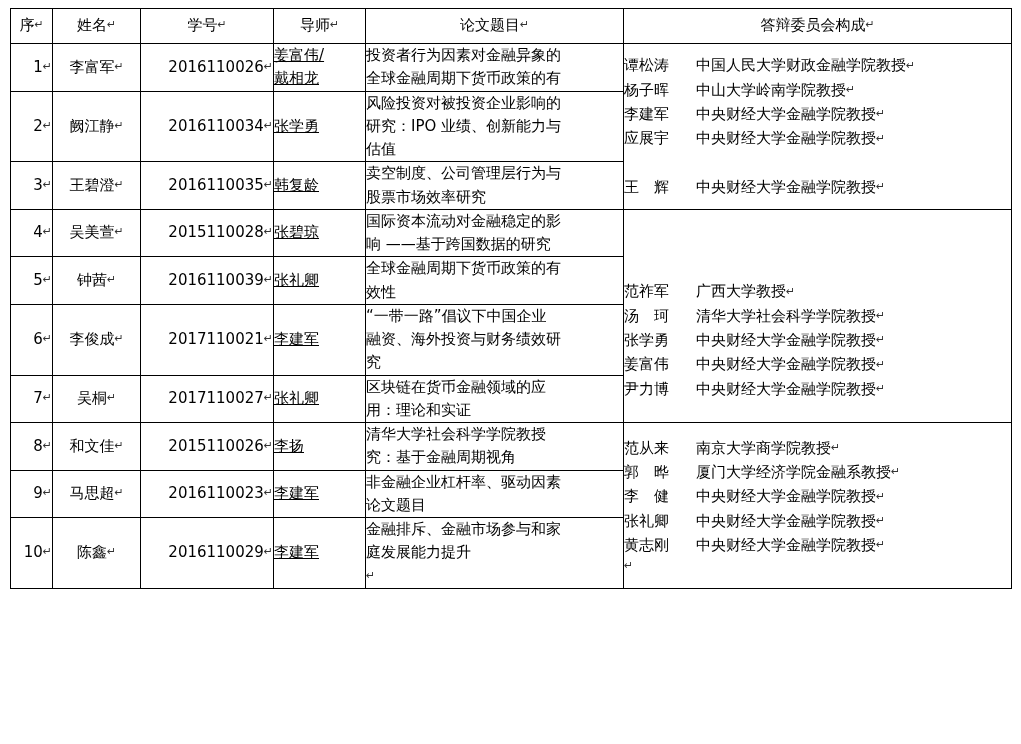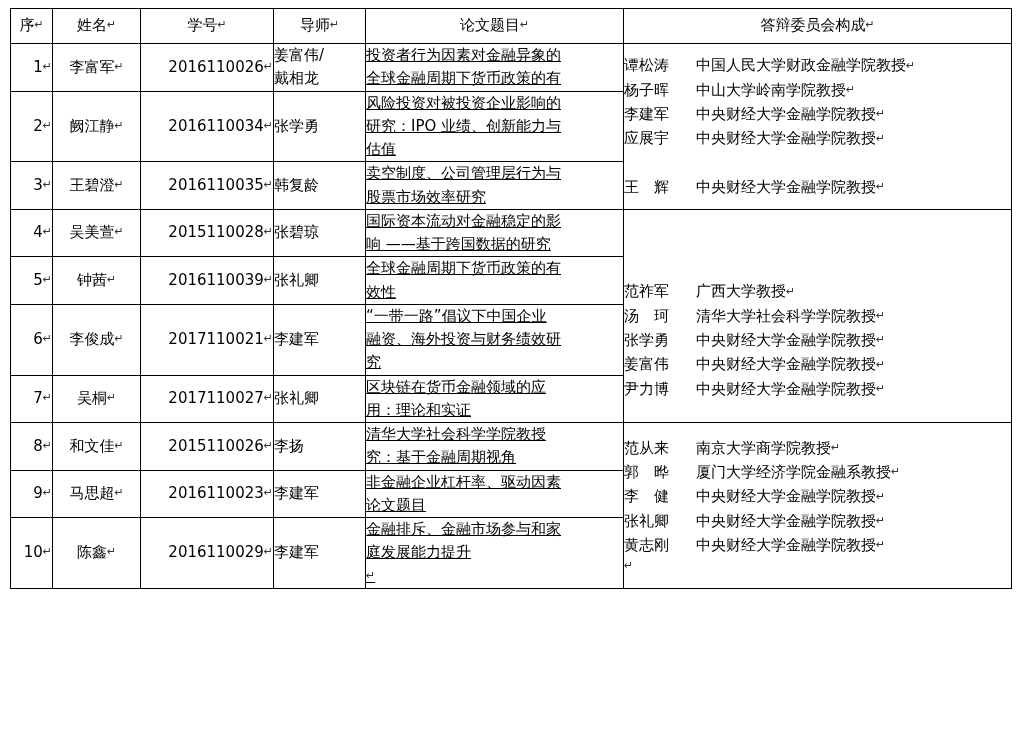--- a/index.html
+++ b/index.html
@@ -79,24 +79,23 @@
   td.adv {
     text-align: left;
     padding-left: 6px;
     font-size: 16px;
   }
   td.title {
     text-align: left;
     padding: 3px 5px 3px 6px;
     font-size: 16px;
     line-height: 1.5;
-    text-decoration: underline;
   }
   td.title .line { display: block; white-space: nowrap; }
-  td.adv .line { display: block; white-space: nowrap; }
+  td.adv .line { display: block; white-space: nowrap; text-decoration: underline; }
 
   td.committee {
     vertical-align: top;
     padding: 4px 4px 4px 6px;
   }
   .comm-row {
     display: flex;
     align-items: center;
     font-size: 15px;
     line-height: 1.62;

